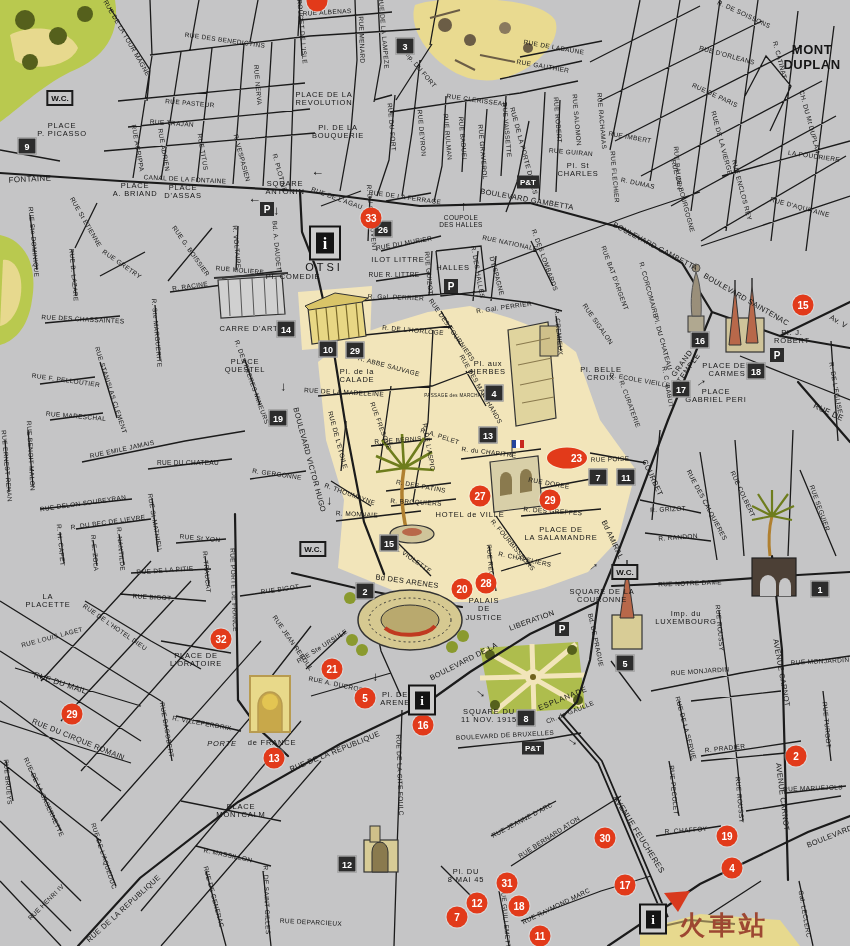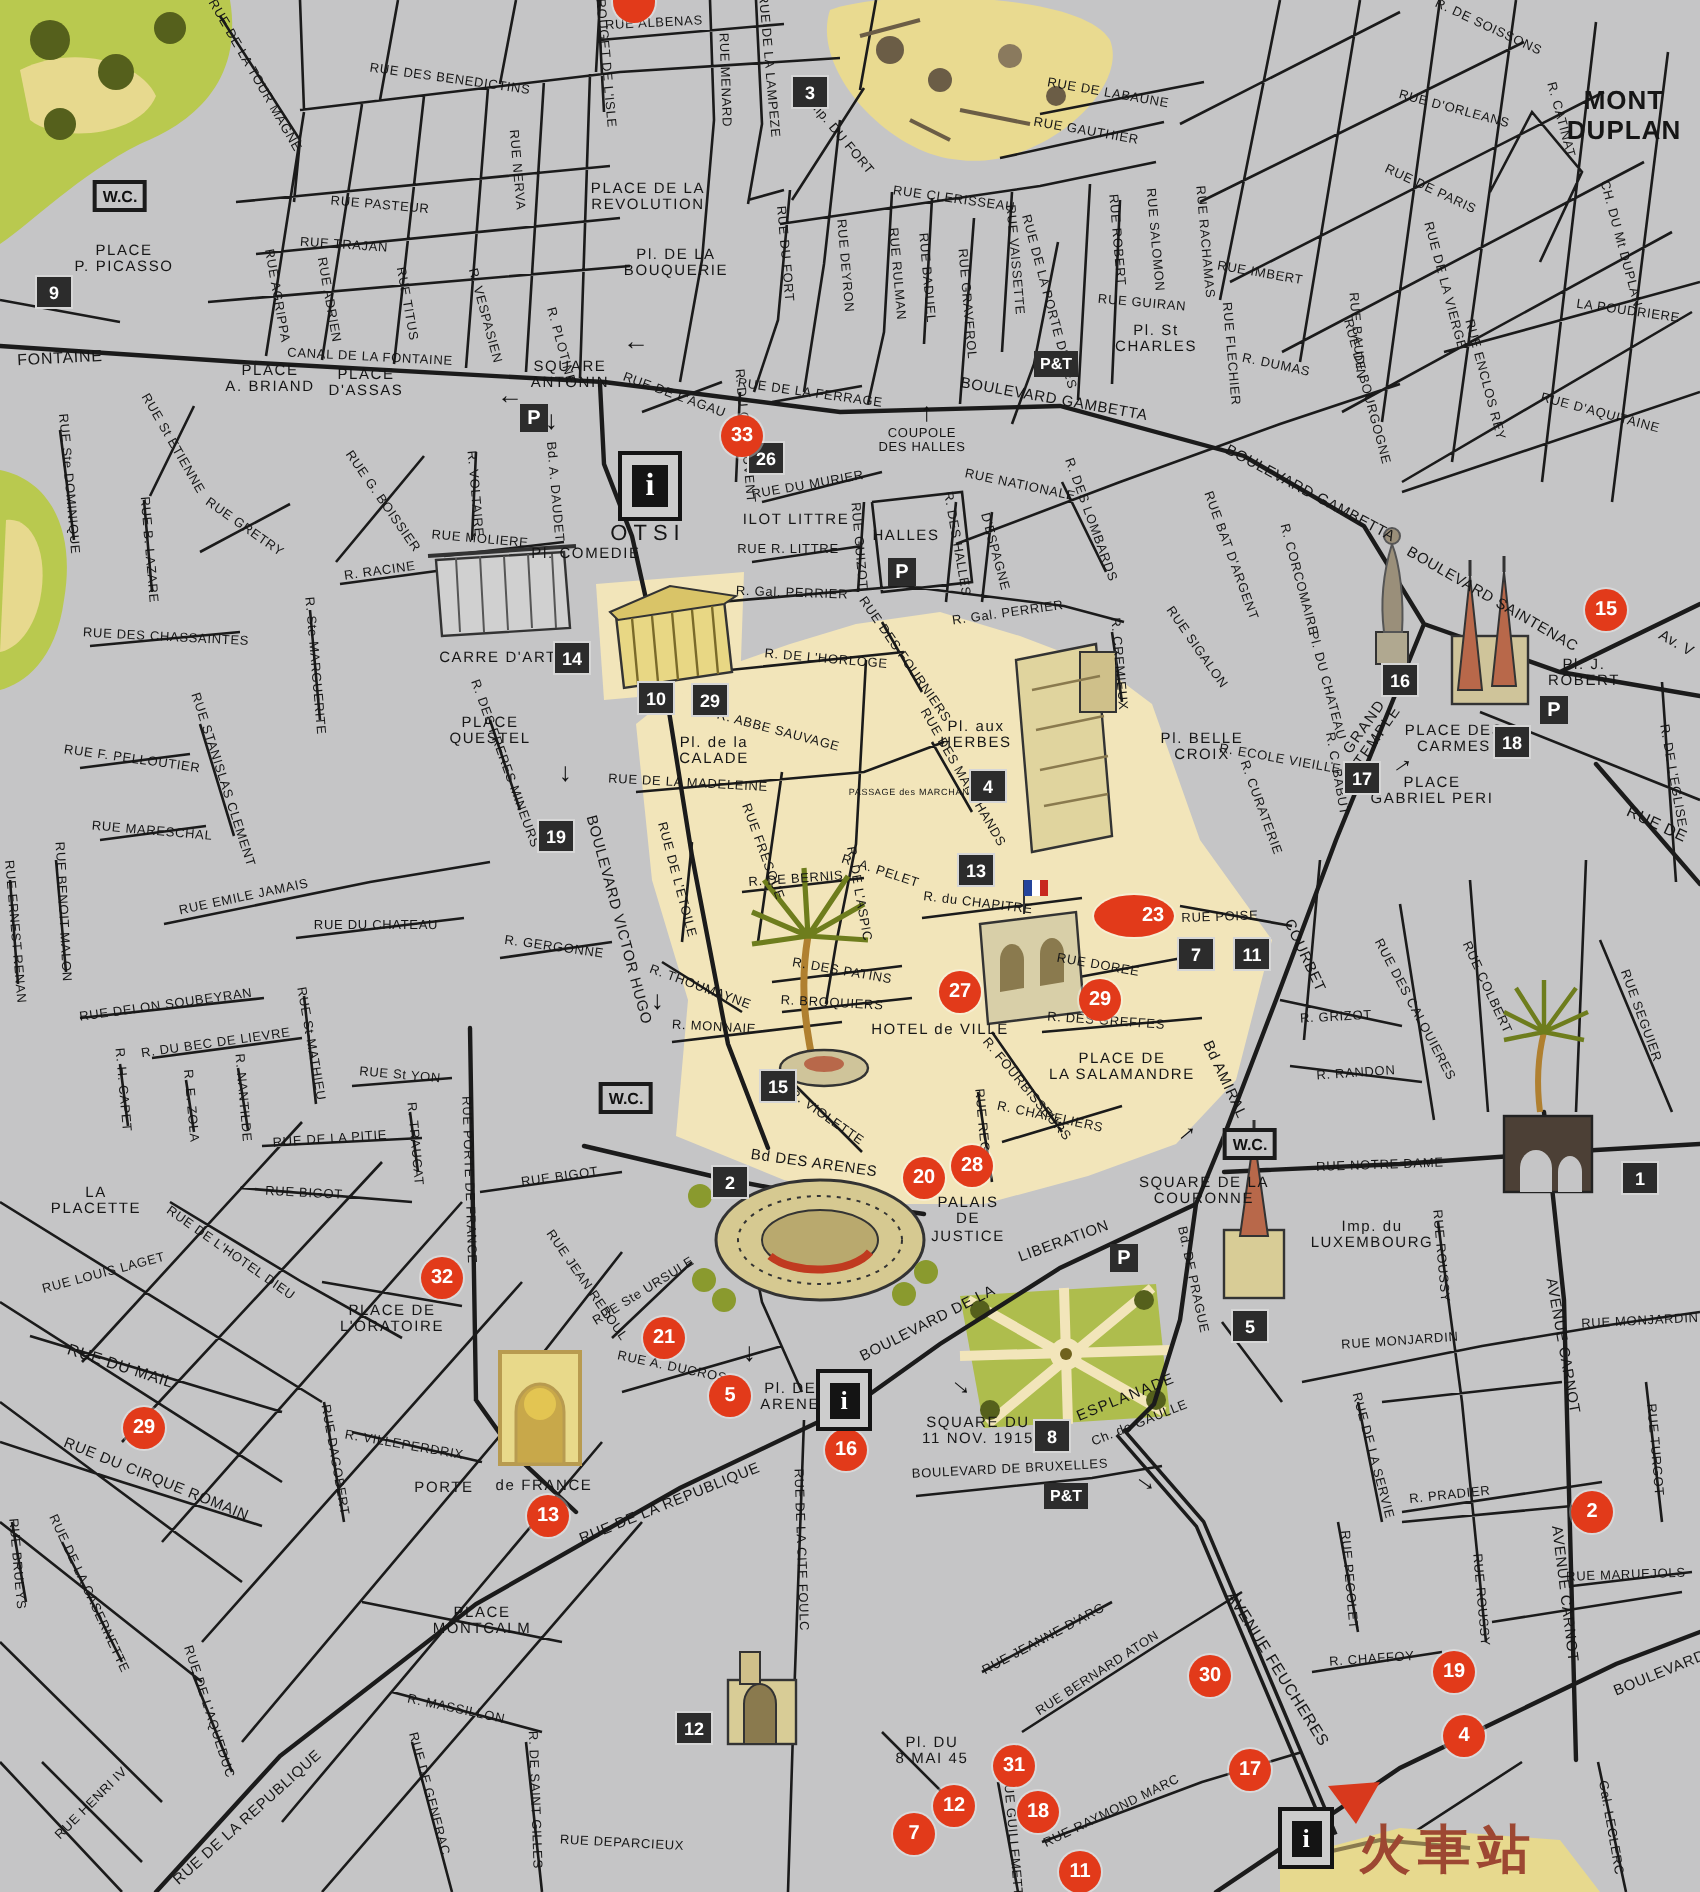--- a/index.html
+++ b/index.html
@@ -251,21 +251,21 @@
 COURONNE</div>
       <div class="lbl k-p" style="--r: 0deg; left: 686px; top: 618px;">Imp. du
 LUXEMBOURG</div>
       <div class="lbl k-p" style="--r: 0deg; left: 484px; top: 610px;">PALAIS
 DE
 JUSTICE</div>
       <div class="lbl k-p" style="--r: 0deg; left: 489px; top: 716px;">SQUARE DU
 11 NOV. 1915</div>
       <div class="lbl k-p" style="--r: 0deg; left: 196px; top: 660px;">PLACE DE
 L'ORATOIRE</div>
-      <div class="lbl k-p" style="--r: 0deg; left: 222px; top: 744px;">PORTE</div>
+      <div class="lbl k-p" style="--r: 0deg; left: 222px; top: 744px; font-style: italic;">PORTE</div>
       <div class="lbl k-p" style="--r: 0deg; left: 272px; top: 743px;">de FRANCE</div>
       <div class="lbl k-p" style="--r: 0deg; left: 241px; top: 811px;">PLACE
 MONTCALM</div>
       <div class="lbl k-p" style="--r: 0deg; left: 48px; top: 580px; margin-top: 21px;">LA
 PLACETTE</div>
       <div class="lbl k-p" style="--r: 0deg; left: 466px; top: 876px;">Pl. DU
 8 MAI 45</div>
       <div class="lbl k-p" style="--r: -22deg; left: 563px; top: 699px;">ESPLANADE</div>
       <div class="lbl k-s" style="--r: -22deg; left: 570px; top: 712px;">Ch. de GAULLE</div>
       <div class="lbl k-s" style="--r: 0deg; left: 461px; top: 221px;">COUPOLE

